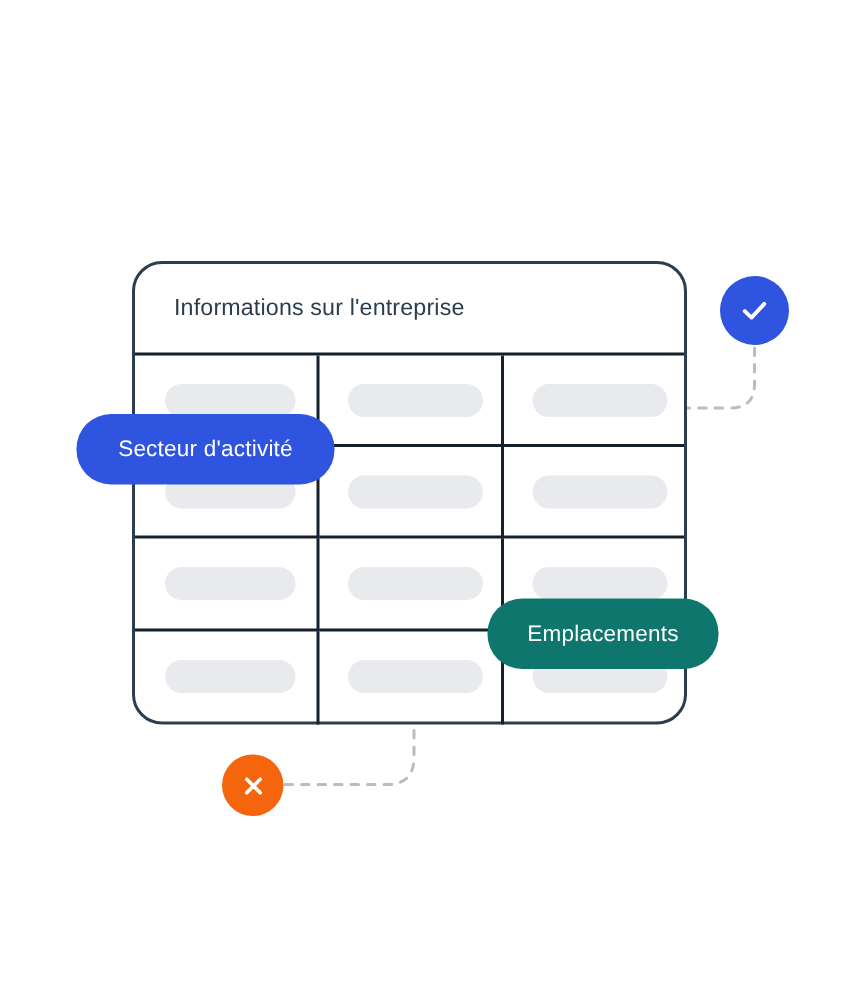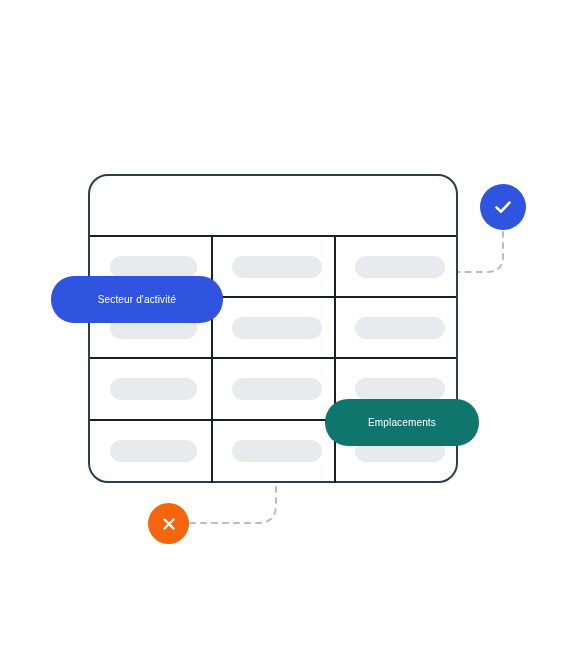--- a/index.html
+++ b/index.html
@@ -104,21 +104,21 @@
   .cell.col-2 .placeholder-bar { margin-left: 19px; width: 90px; }
 
   
   .pill {
     position: absolute;
     display: flex;
     align-items: center;
     justify-content: center;
     border-radius: 23px;
     color: #ffffff;
-    font-size: 10px;
+    font-size: 15px;
     letter-spacing: 0.15px;
     white-space: nowrap;
     z-index: 5;
   }
 
   .pill-industry {
     left: 51px;
     top: 276px;
     width: 172px;
     height: 47px;
@@ -166,20 +166,23 @@
 
 <div id="illustration">
 
   <svg class="connectors" viewBox="0 0 575 658" width="575" height="658" fill="none">
     <path d="M503 232 L503 256 Q503 272 487 272 L455 272" stroke="#b9bcc2" stroke-width="2" stroke-linecap="round" stroke-dasharray="5 6" fill="none"></path>
     <path d="M190 523 L258 523 Q276 523 276 505 L276 484" stroke="#b9bcc2" stroke-width="2" stroke-linecap="round" stroke-dasharray="5 6" fill="none"></path>
   </svg>
 
   <div class="table-card">
 
+    <div class="table-header">
+      <span class="table-title">Informations sur l'entreprise</span>
+    </div>
 
     <div class="table-grid">
 
       <div class="cell col-0">
         <div class="placeholder-bar"></div>
       </div>
       <div class="cell col-1">
         <div class="placeholder-bar"></div>
       </div>
       <div class="cell col-2 col-last">

